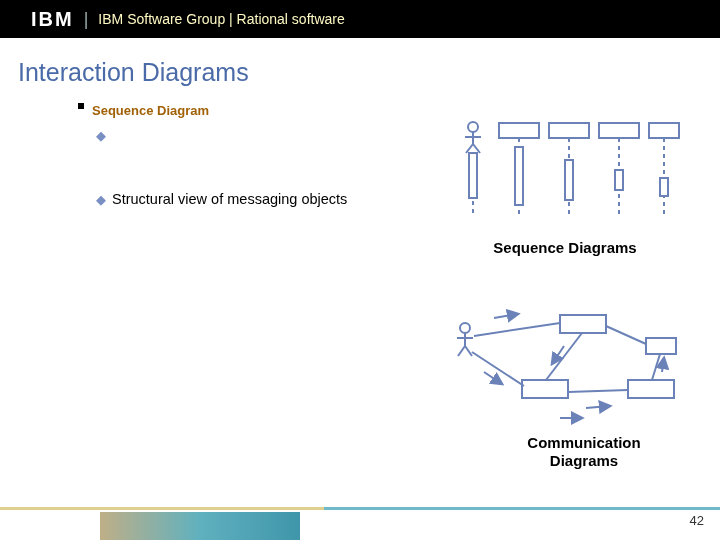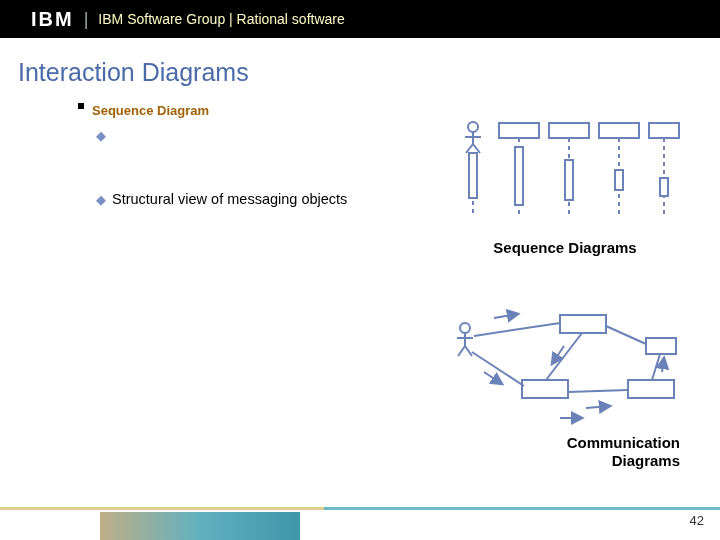--- a/index.html
+++ b/index.html
@@ -10,21 +10,21 @@
   .topbar-text { color: #fef9c3; font-size: 14px; }
   .content { padding: 20px 0 0 18px; position: relative; }
   .slide-title { color: #4a6aa8; font-size: 25px; font-weight: normal; margin-bottom: 16px; }
   .bullet-list { margin-left: 60px; }
   .section-head { font-weight: bold; font-size: 13px; color: #a16207; margin-bottom: 10px; display: flex; align-items: flex-start; }
   .sq-bullet { display: inline-block; width: 6px; height: 6px; background: #000; margin-right: 8px; }
   .sub { font-size: 14.5px; color: #000; margin-left: 18px; margin-bottom: 48px; display: flex; align-items: center; }
   .arrow-bullet { color: #7a8fc2; margin-right: 6px; font-size: 13px; }
   .caption { font-weight: bold; font-size: 15px; color: #000; text-align: center; }
   .seq-caption { position: absolute; left: 475px; top: 220px; width: 180px; margin-top: 19px; }
-  .comm-caption { position: absolute; left: 520px; top: 434px; width: 160px; line-height: 1.2; text-align: right; }
+  .comm-caption { position: absolute; left: 504px; top: 434px; width: 160px; line-height: 1.2; }
   .seq-diagram { position: absolute; left: 462px; top: 120px; width: 222px; height: 95px; }
   .comm-diagram { position: absolute; left: 452px; top: 308px; width: 232px; height: 118px; }
   .page-num { position: absolute; right: 16px; bottom: 12px; font-size: 13px; color: #333; }
   .footer-strip { position: absolute; bottom: 0; left: 0; right: 0; height: 30px; background: #fff; display: flex; align-items: flex-end; padding-left: 100px; }
   .footer-strip::before { content: ""; position: absolute; left: 0; bottom: 30px; right: 0; height: 3px; background: linear-gradient(to right, #e0d090 0 45%, #6fb9c9 45% 100%); }
   .footer-img { height: 28px; width: 200px; background: linear-gradient(to right,#b8a67a,#4ea8b8,#2a8aa0); opacity: 0.9; }
   svg { overflow: visible; }
 </style>
 </head>
 <body>

